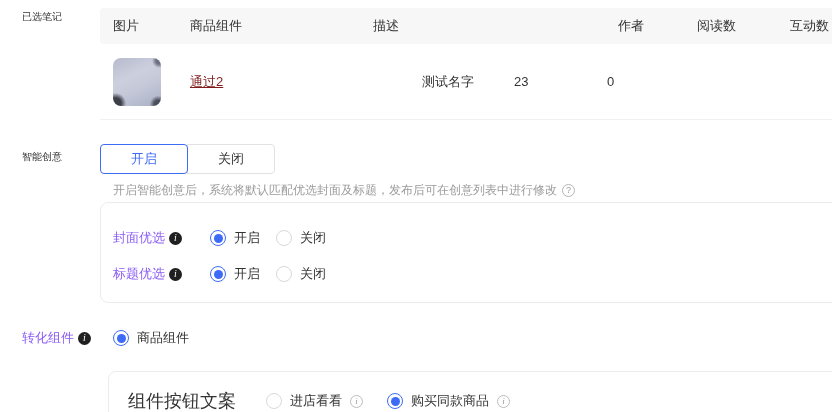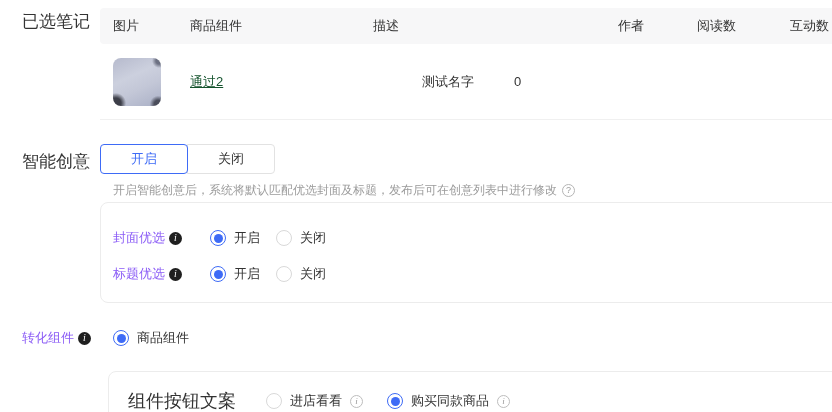--- a/index.html
+++ b/index.html
@@ -3,42 +3,42 @@
 <meta charset="utf-8">
 <style>
   * { margin:0; padding:0; box-sizing:border-box; }
   html,body { background:#fff; }
   body {
     font-family:"Liberation Sans","DejaVu Sans",sans-serif;
     font-size:13px; color:#333;
   }
   .page { position:relative; width:832px; height:412px; overflow:hidden; background:#fff; }
 
-  .sec-label { position:absolute; left:22px; font-size:17px; font-weight:500; color:#333; }
+  .sec-label { position:absolute; left:22px; font-size:10px; font-weight:500; color:#333; }
 
   
   .note-table { position:absolute; left:100px; top:8px; width:775px; }
   .thead {
     display:flex; align-items:center; height:36px; padding-left:13px;
     background:#f7f7f8; border-radius:4px; font-weight:500; color:#333;
   }
   .trow {
     display:flex; align-items:center; height:76px; padding-left:13px;
     border-bottom:1px solid #f0f0f0; background:#fff;
   }
   .c1{width:77px;} .c2{width:183px;} .c3{width:192px;} .c4{width:132px;text-align:center;} .c5{width:93px;} .c6{width:85px;}
   .thumb {
     width:48px; height:48px; border-radius:8px;
     background:
       radial-gradient(circle at 6% 94%, #3c3e48 0 8%, rgba(60,62,72,0) 16%),
       radial-gradient(circle at 94% 96%, #4a4d5b 0 6%, rgba(74,77,91,0) 13%),
       radial-gradient(circle at 96% 6%, #6d7183 0 5%, rgba(109,113,131,0) 11%),
       linear-gradient(155deg, #b6bacd 0%, #ccd0de 38%, #c3c7d7 62%, #aab0c6 100%);
   }
-  .link { color:#14532d; cursor:pointer;text-decoration:underline; }
+  .link { color:#7f1d1d; cursor:pointer;text-decoration:underline; }
 
   
   .segmented { position:absolute; left:100px; top:144px; display:flex; }
   .seg-btn {
     width:88px; height:30px; display:flex; align-items:center; justify-content:center;
     background:#fff; border:1px solid #e2e2e2; color:#333; font-size:13px; cursor:pointer;
   }
   .seg-btn.first { border-radius:4px 0 0 4px; }
   .seg-btn.last  { border-radius:0 4px 4px 0; margin-left:-1px; }
   .seg-btn.selected {
@@ -111,20 +111,21 @@
       <div class="c6">互动数</div>
     </div>
     <div class="trow">
       <div class="c1">
         <div class="thumb"></div>
       </div>
       <div class="c3">
         <span class="link">通过2</span>
       </div>
       <div class="c4">测试名字</div>
+      <div class="c5">23</div>
       <div class="c6">0</div>
     </div>
   </div>
 
   <div class="sec-label" style="top:150px;">智能创意</div>
 
   <div class="segmented">
     <button class="seg-btn first selected">开启</button>
     <button class="seg-btn last">关闭</button>
   </div>

